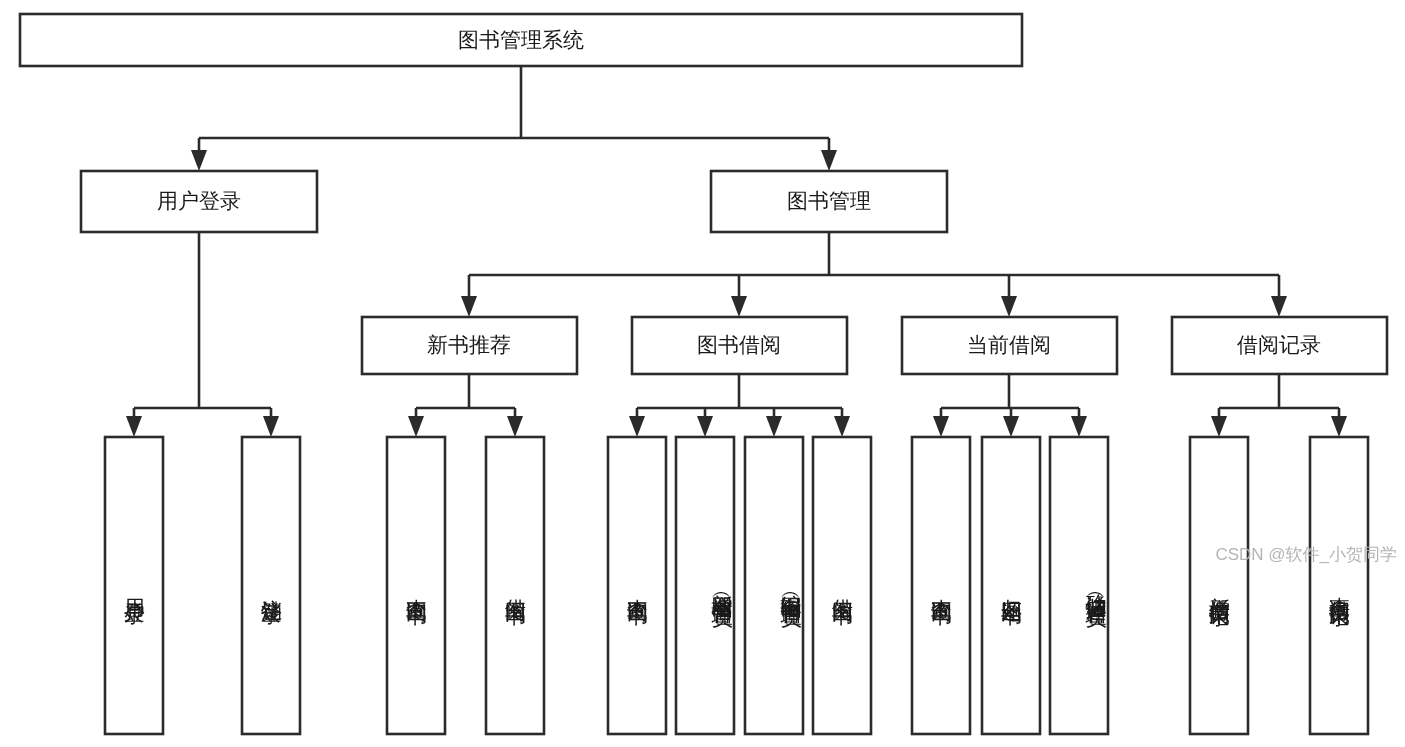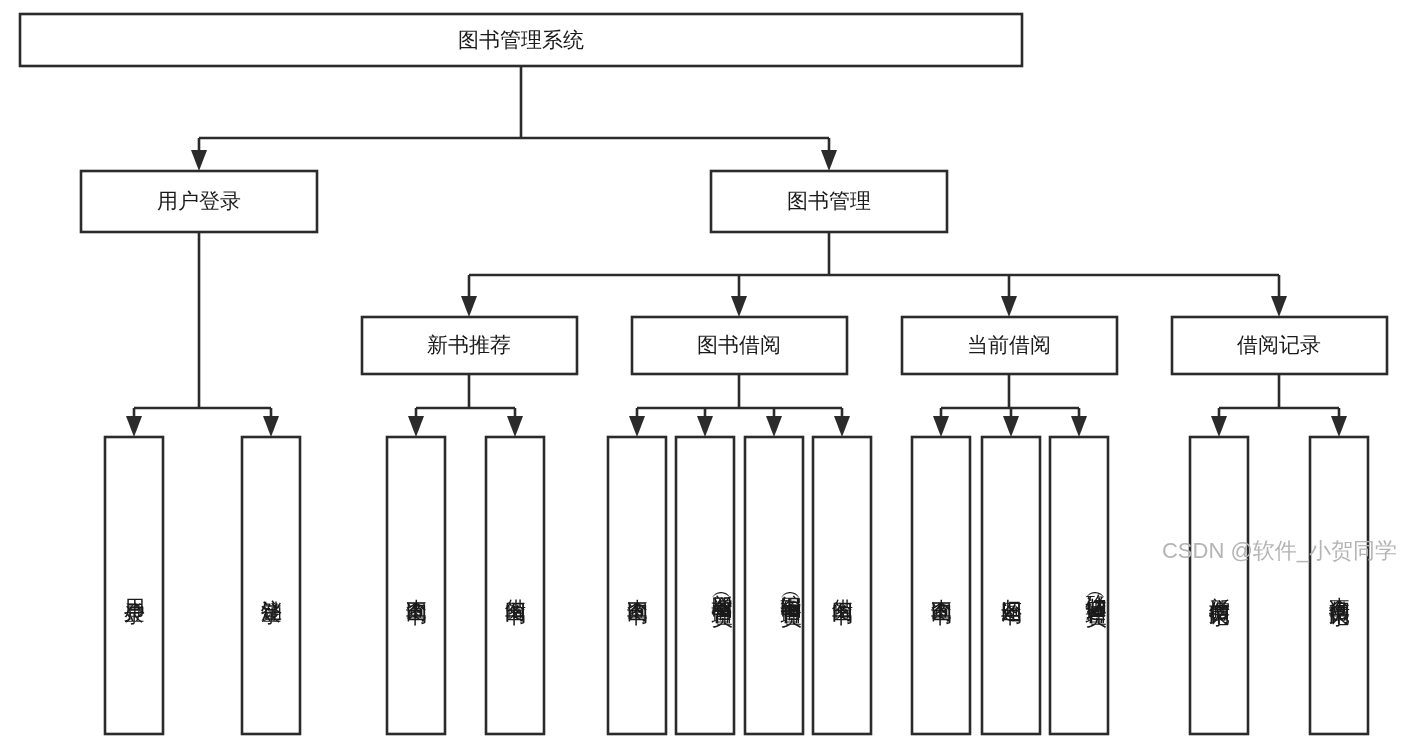--- a/index.html
+++ b/index.html
@@ -62,21 +62,21 @@
     align-items: center;
     justify-content: center;
     white-space: nowrap;
     pointer-events: none;
   }
   .watermark {
     position: absolute;
     right: 8px;
     bottom: 4px;
     font-family: "Liberation Sans", "DejaVu Sans", sans-serif;
-    font-size: 22px;
+    font-size: 17px;
     color: #b4b4b4;
     white-space: nowrap;
     user-select: none;
   }
 </style>
 </head>
 <body>
 
 <div id="diagram-root">
 

